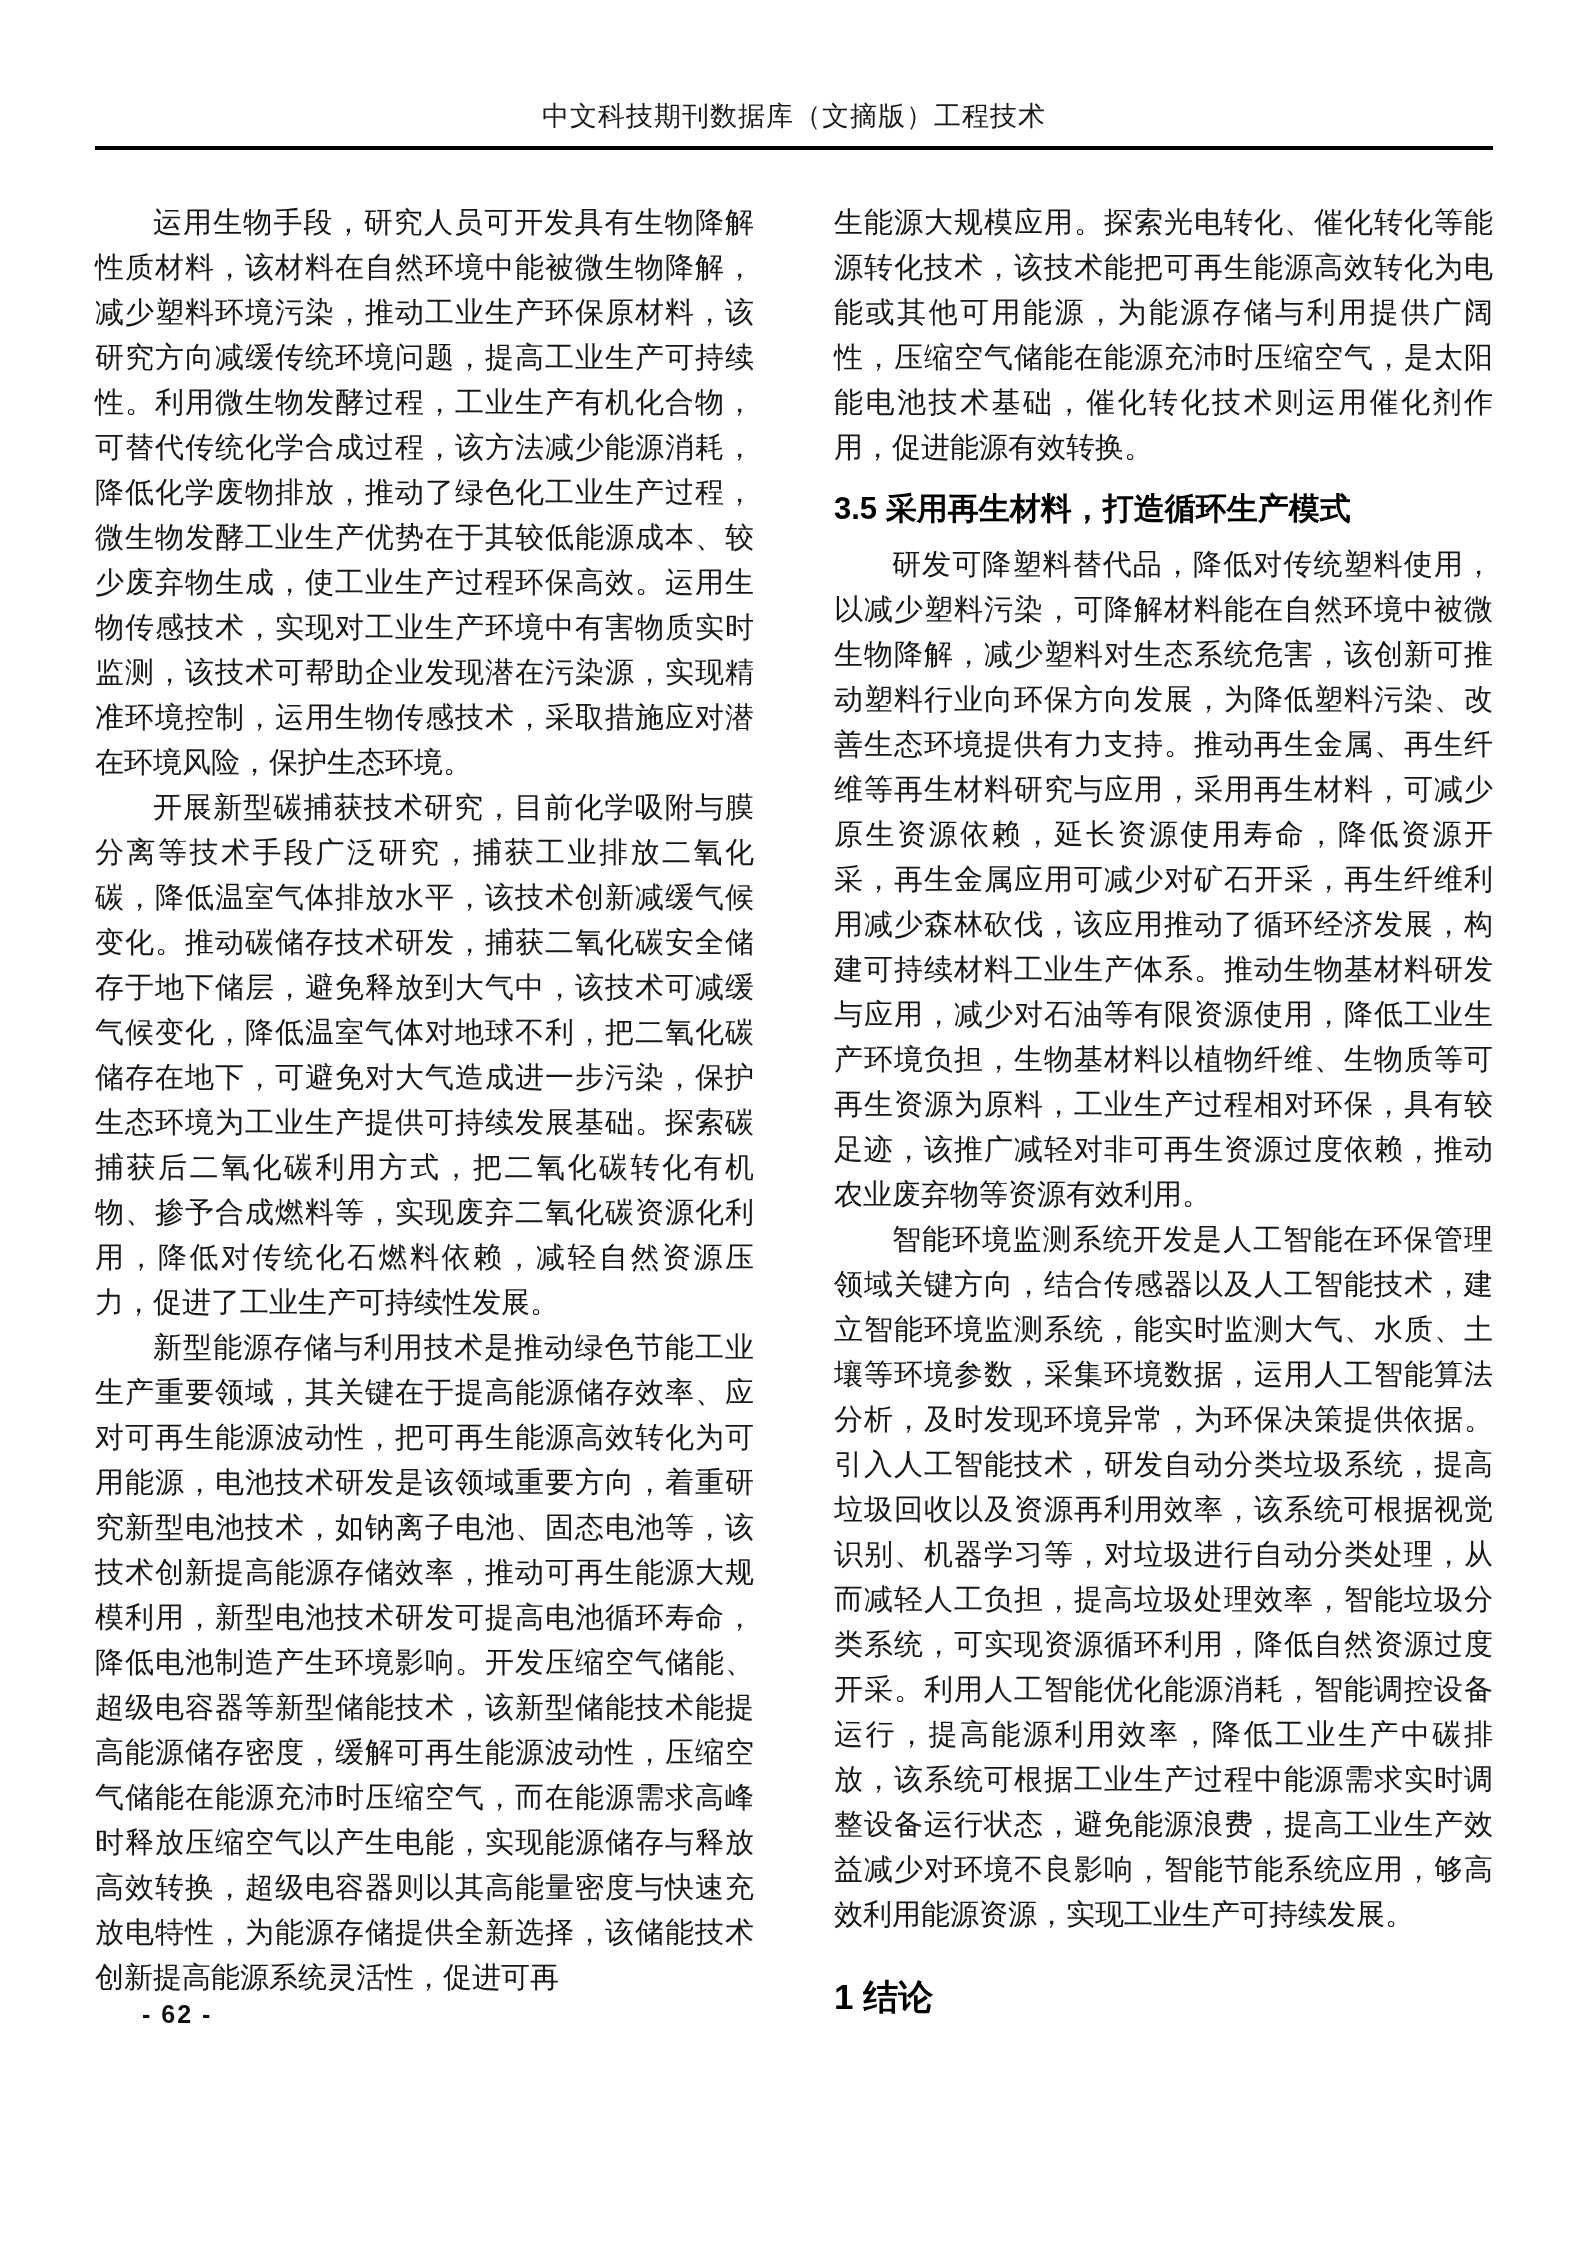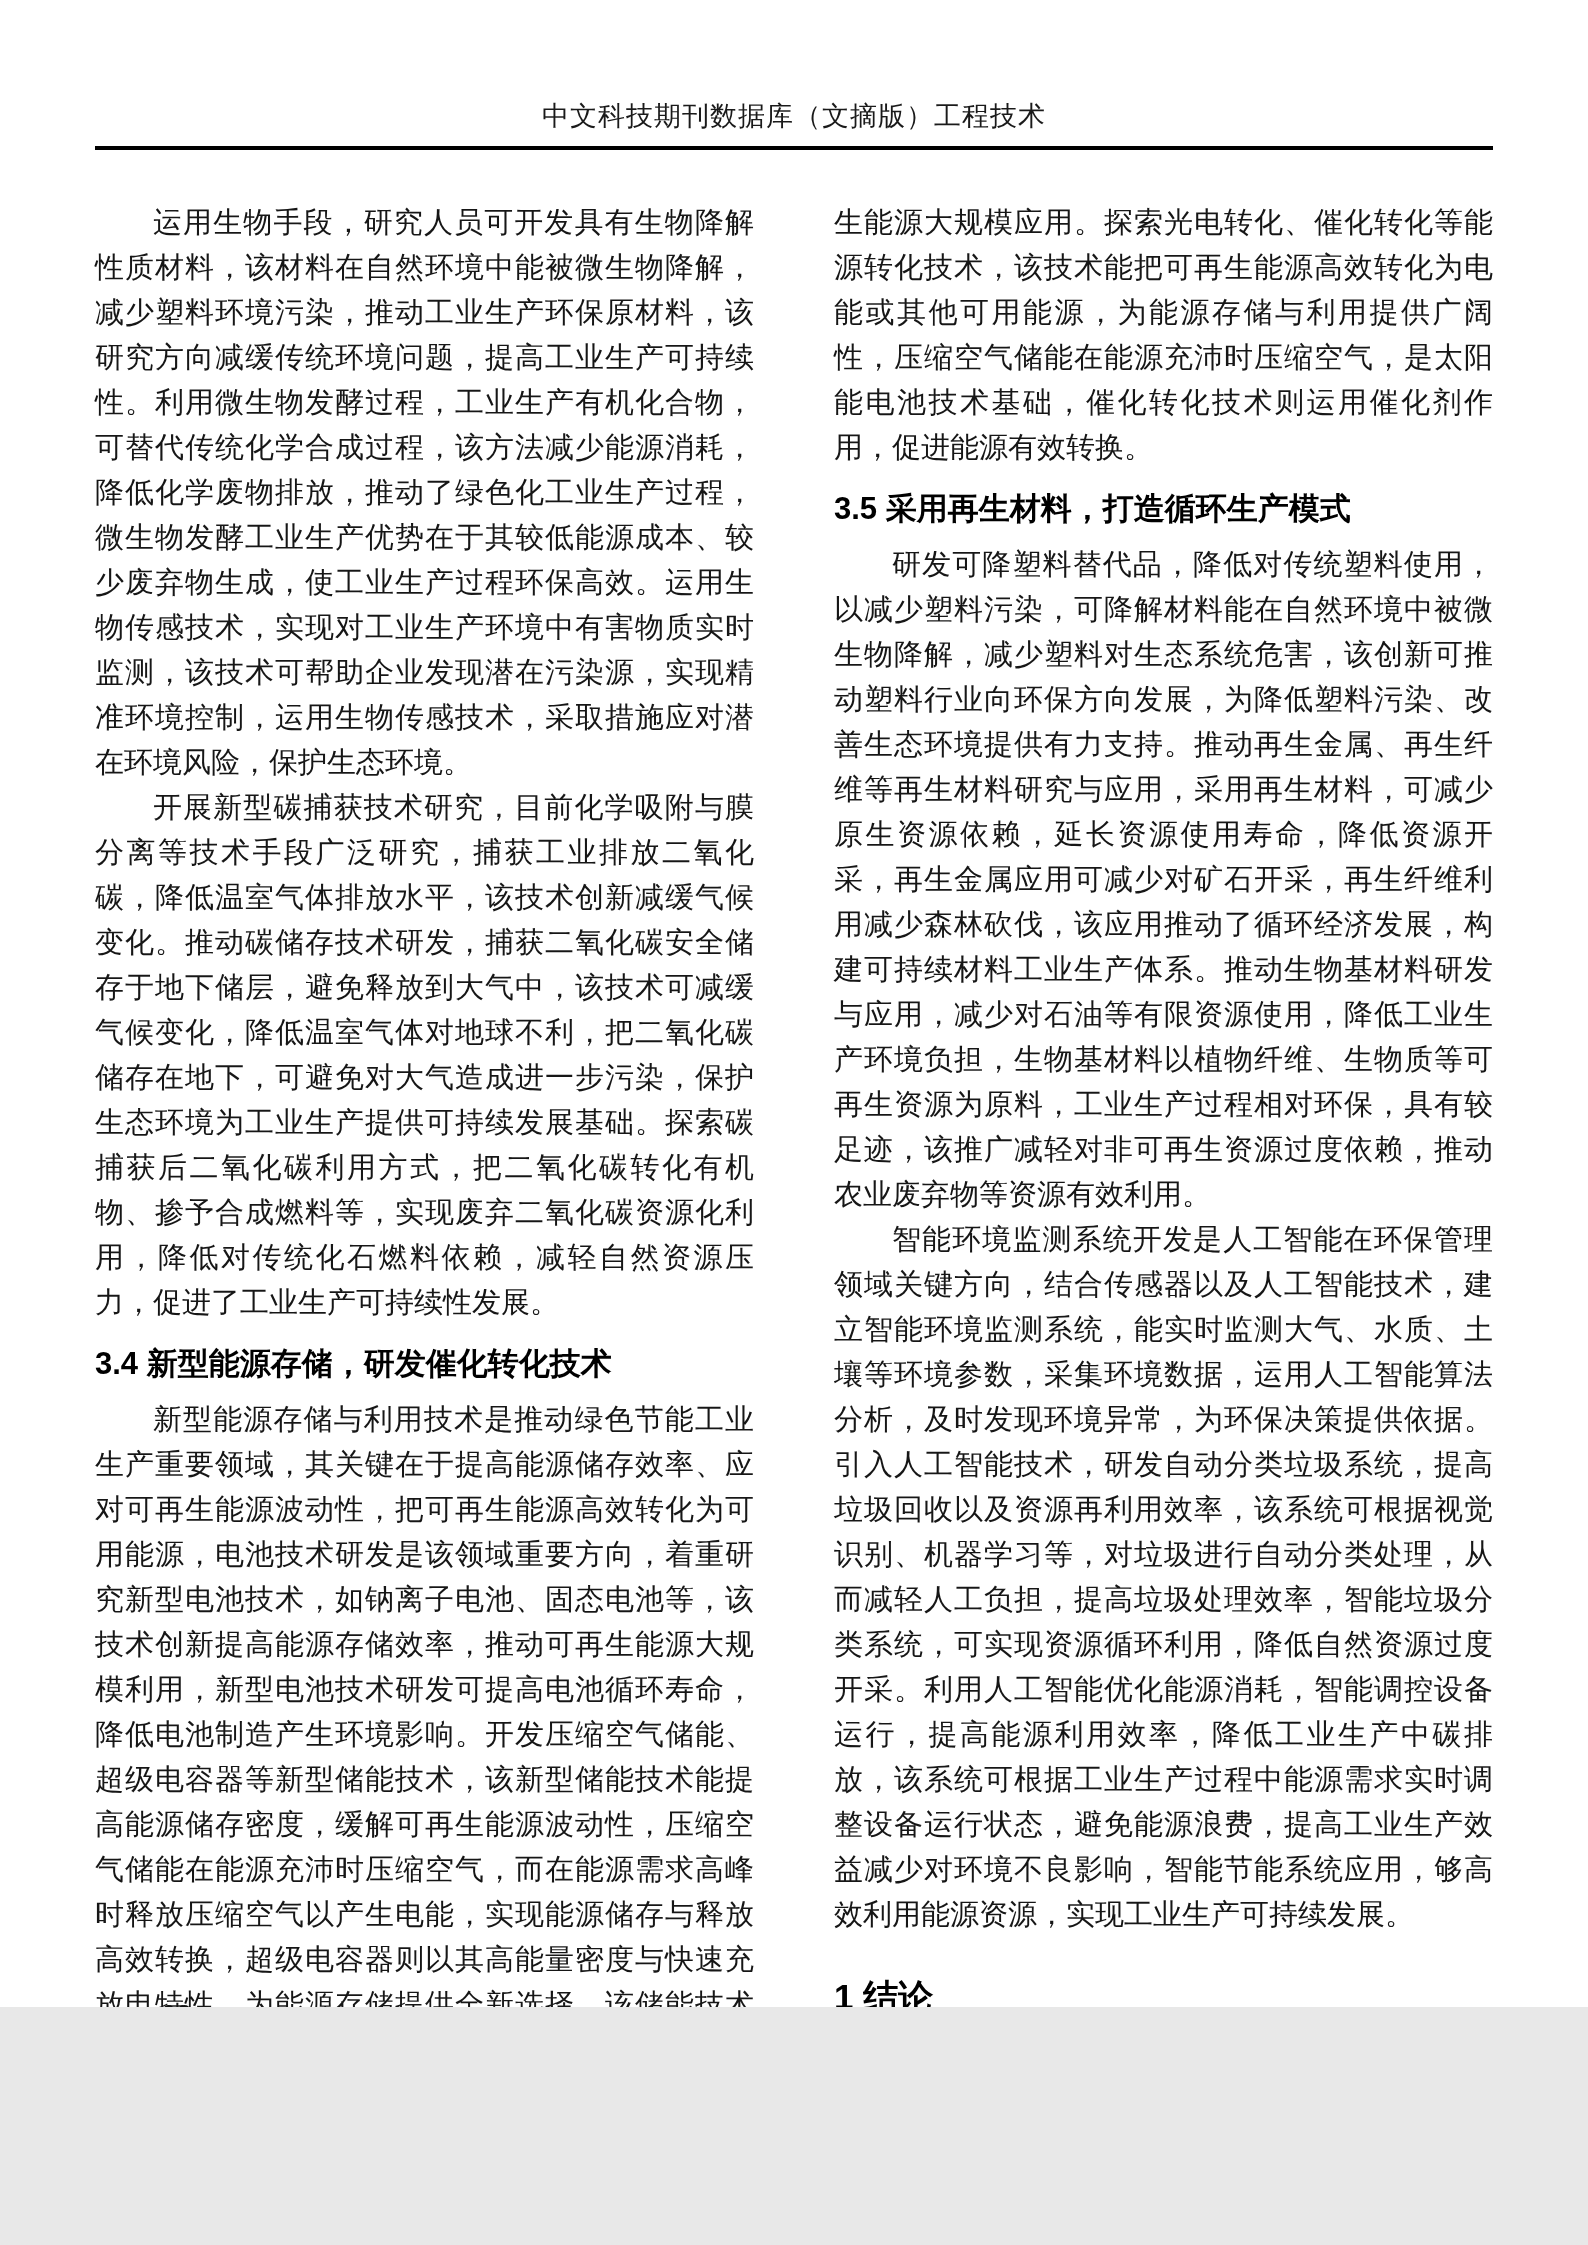--- a/index.html
+++ b/index.html
@@ -1,18 +1,18 @@
 <!DOCTYPE html>
 <html><head>
 <meta charset="utf-8">
 <style>
   html,body{margin:0;padding:0;background:#e8e8e8;}
   .page{
     position:relative;
-    width:1588px;height:2007px;
+    width:1588px;height:2245px;
     margin:0 auto;
     background:#ffffff;
     box-sizing:border-box;
     padding:98px 95px 0 95px;
     overflow:hidden;
     font-family:"Liberation Serif","DejaVu Serif",serif;
     color:#161616;
   }
   .journal-header{text-align:center;}
   .journal-title{
@@ -83,21 +83,20 @@
     <hr class="header-rule">
   </div>
 
   <div class="columns">
 
     <div class="col">
       <p class="para">运用生物手段，研究人员可开发具有生物降解性质材料，该材料在自然环境中能被微生物降解，减少塑料环境污染，推动工业生产环保原材料，该研究方向减缓传统环境问题，提高工业生产可持续性。利用微生物发酵过程，工业生产有机化合物，可替代传统化学合成过程，该方法减少能源消耗，降低化学废物排放，推动了绿色化工业生产过程，微生物发酵工业生产优势在于其较低能源成本、较少废弃物生成，使工业生产过程环保高效。运用生物传感技术，实现对工业生产环境中有害物质实时监测，该技术可帮助企业发现潜在污染源，实现精准环境控制，运用生物传感技术，采取措施应对潜在环境风险，保护生态环境。</p>
 
       <p class="para">开展新型碳捕获技术研究，目前化学吸附与膜分离等技术手段广泛研究，捕获工业排放二氧化碳，降低温室气体排放水平，该技术创新减缓气候变化。推动碳储存技术研发，捕获二氧化碳安全储存于地下储层，避免释放到大气中，该技术可减缓气候变化，降低温室气体对地球不利，把二氧化碳储存在地下，可避免对大气造成进一步污染，保护生态环境为工业生产提供可持续发展基础。探索碳捕获后二氧化碳利用方式，把二氧化碳转化有机物、掺予合成燃料等，实现废弃二氧化碳资源化利用，降低对传统化石燃料依赖，减轻自然资源压力，促进了工业生产可持续性发展。</p>
 
-      <div class="sec-heading">3.4 新型能源存储，研发催化转化技术</div>
       <p class="para">新型能源存储与利用技术是推动绿色节能工业生产重要领域，其关键在于提高能源储存效率、应对可再生能源波动性，把可再生能源高效转化为可用能源，电池技术研发是该领域重要方向，着重研究新型电池技术，如钠离子电池、固态电池等，该技术创新提高能源存储效率，推动可再生能源大规模利用，新型电池技术研发可提高电池循环寿命，降低电池制造产生环境影响。开发压缩空气储能、超级电容器等新型储能技术，该新型储能技术能提高能源储存密度，缓解可再生能源波动性，压缩空气储能在能源充沛时压缩空气，而在能源需求高峰时释放压缩空气以产生电能，实现能源储存与释放高效转换，超级电容器则以其高能量密度与快速充放电特性，为能源存储提供全新选择，该储能技术创新提高能源系统灵活性，促进可再</p>
     </div>
 
     <div class="col">
       <p class="para no-indent">生能源大规模应用。探索光电转化、催化转化等能源转化技术，该技术能把可再生能源高效转化为电能或其他可用能源，为能源存储与利用提供广阔性，压缩空气储能在能源充沛时压缩空气，是太阳能电池技术基础，催化转化技术则运用催化剂作用，促进能源有效转换。</p>
 
       <div class="sec-heading">3.5 采用再生材料，打造循环生产模式</div>
       <p class="para">研发可降塑料替代品，降低对传统塑料使用，以减少塑料污染，可降解材料能在自然环境中被微生物降解，减少塑料对生态系统危害，该创新可推动塑料行业向环保方向发展，为降低塑料污染、改善生态环境提供有力支持。推动再生金属、再生纤维等再生材料研究与应用，采用再生材料，可减少原生资源依赖，延长资源使用寿命，降低资源开采，再生金属应用可减少对矿石开采，再生纤维利用减少森林砍伐，该应用推动了循环经济发展，构建可持续材料工业生产体系。推动生物基材料研发与应用，减少对石油等有限资源使用，降低工业生产环境负担，生物基材料以植物纤维、生物质等可再生资源为原料，工业生产过程相对环保，具有较足迹，该推广减轻对非可再生资源过度依赖，推动农业废弃物等资源有效利用。</p>
 
       <p class="para">智能环境监测系统开发是人工智能在环保管理领域关键方向，结合传感器以及人工智能技术，建立智能环境监测系统，能实时监测大气、水质、土壤等环境参数，采集环境数据，运用人工智能算法分析，及时发现环境异常，为环保决策提供依据。引入人工智能技术，研发自动分类垃圾系统，提高垃圾回收以及资源再利用效率，该系统可根据视觉识别、机器学习等，对垃圾进行自动分类处理，从而减轻人工负担，提高垃圾处理效率，智能垃圾分类系统，可实现资源循环利用，降低自然资源过度开采。利用人工智能优化能源消耗，智能调控设备运行，提高能源利用效率，降低工业生产中碳排放，该系统可根据工业生产过程中能源需求实时调整设备运行状态，避免能源浪费，提高工业生产效益减少对环境不良影响，智能节能系统应用，够高效利用能源资源，实现工业生产可持续发展。</p>

